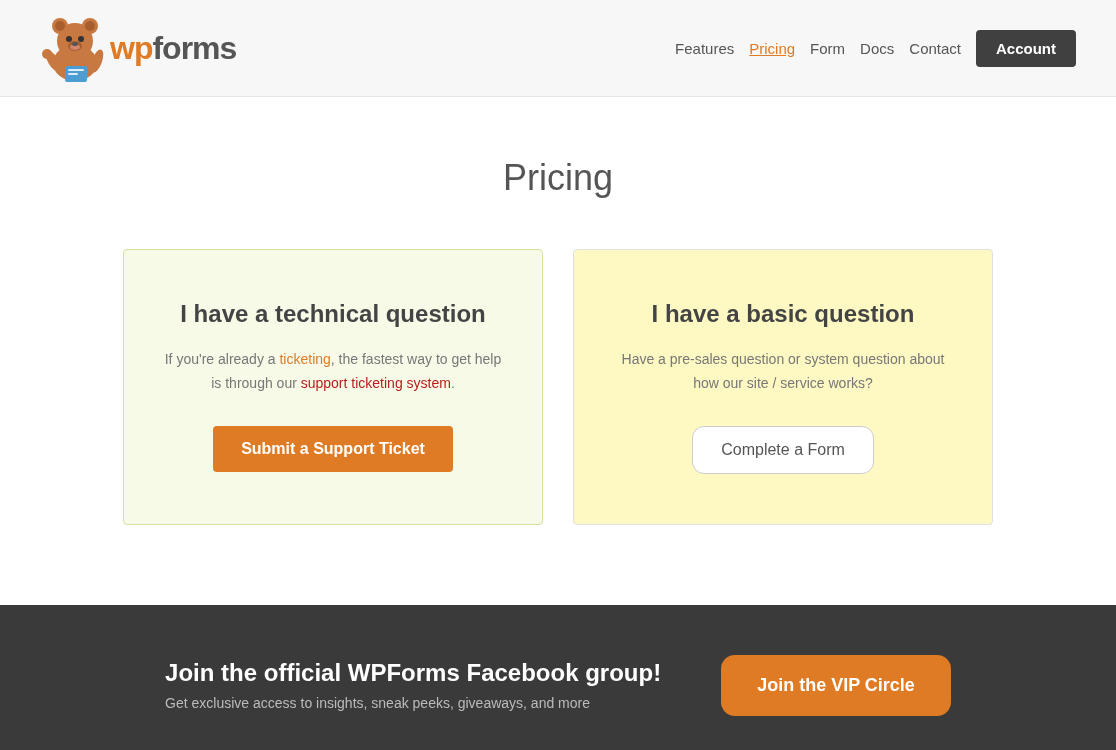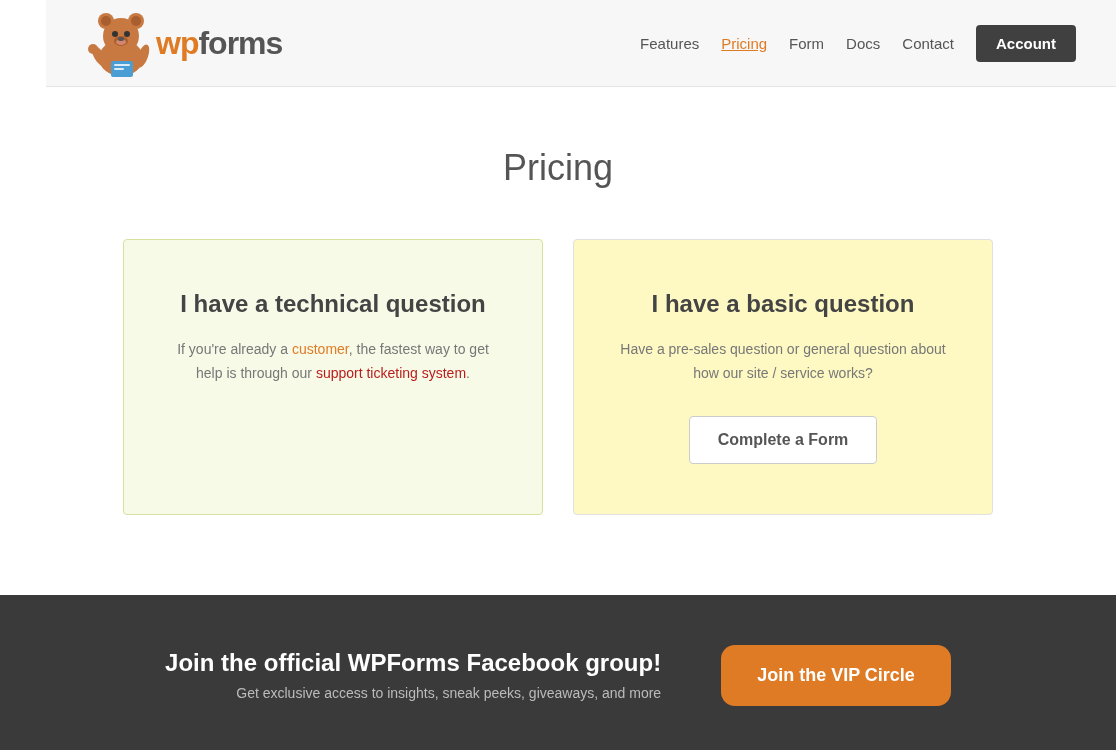--- a/index.html
+++ b/index.html
@@ -3,43 +3,42 @@
   <meta charset="utf-8">
   <style>
     * { box-sizing: border-box; margin: 0; padding: 0; }
     body { font-family: -apple-system, BlinkMacSystemFont, 'Segoe UI', Helvetica, Arial, sans-serif; background: #fff; color: #444; }
 
     
     .header {
       background: #f7f7f7;
       border-bottom: 1px solid #e5e5e5;
       padding: 0 40px;
-      height: 87px;
+      height: 97px;
       display: flex;
       align-items: center;
       justify-content: space-between;
-      margin-left: 46px;
     }
     .logo-area {
       display: flex;
       align-items: center;
     }
     .logo-text {
       font-size: 32px;
       font-weight: 700;
       color: #555;
       letter-spacing: -1px;
     }
     .logo-text span {
       color: #e07b25;
     }
     .nav {
       display: flex;
       align-items: center;
-      gap: 22px;
+      gap: 15px;
     }
     .nav-link {
       font-size: 15px;
       color: #555;
       text-decoration: none;
       cursor: pointer;
     }
     .nav-link.active { color: #e07b25; text-decoration: underline; }
     .account-btn {
       background: #404040;
@@ -105,39 +104,39 @@
       font-size: 16px;
       font-weight: 700;
       cursor: pointer;
       display: inline-block;
     }
     .btn-secondary {
       background: #fff;
       color: #555;
       border: 1px solid #ccc;
       padding: 14px 28px;
-      border-radius: 4px;
+      border-radius: 12px;
       font-size: 16px;
-      font-weight: 700;
+      font-weight: 400;
       cursor: pointer;
       display: inline-block;
     }
 
     
     .footer-banner {
       background: #3a3a3a;
       padding: 50px 40px;
       display: flex;
       align-items: center;
       justify-content: center;
       gap: 60px;
     }
     .footer-text {
       color: #fff;
-      text-align: right;
+      text-align: left;
     }
     .footer-text h3 {
       font-size: 24px;
       font-weight: 700;
       margin-bottom: 8px;
     }
     .footer-text p {
       font-size: 14px;
       color: #bbb;
     }
@@ -208,27 +207,28 @@
 </header>
 
 <main class="main">
   <h1 class="page-title">Pricing</h1>
 
   <div class="cards-container">
 
     <div class="card highlighted">
       <h2 class="card-title">I have a technical question</h2>
       <p class="card-desc">
-        If you're already a <span style="color:#e07b25">customer</span>, the fastest way to get help is through our <span style="color:#b91c1c">support ticketing system</span>.
+        If you're already a <span style="color:#e07b25">ticketing</span>, the fastest way to get help is through our <span style="color:#b91c1c">support ticketing system</span>.
       </p>
+      <button class="btn-primary">Submit a Support Ticket</button>
     </div>
 
     <div class="card">
       <h2 class="card-title">I have a basic question</h2>
-      <p class="card-desc">Have a pre-sales question or general question about how our site / service works?</p>
+      <p class="card-desc">Have a pre-sales question or system question about how our site / service works?</p>
       <button class="btn-secondary">Complete a Form</button>
     </div>
 
   </div>
 </main>
 
 <section class="footer-banner">
   <div class="footer-text">
     <h3>Join the official WPForms Facebook group!</h3>
     <p>Get exclusive access to insights, sneak peeks, giveaways, and more</p>

